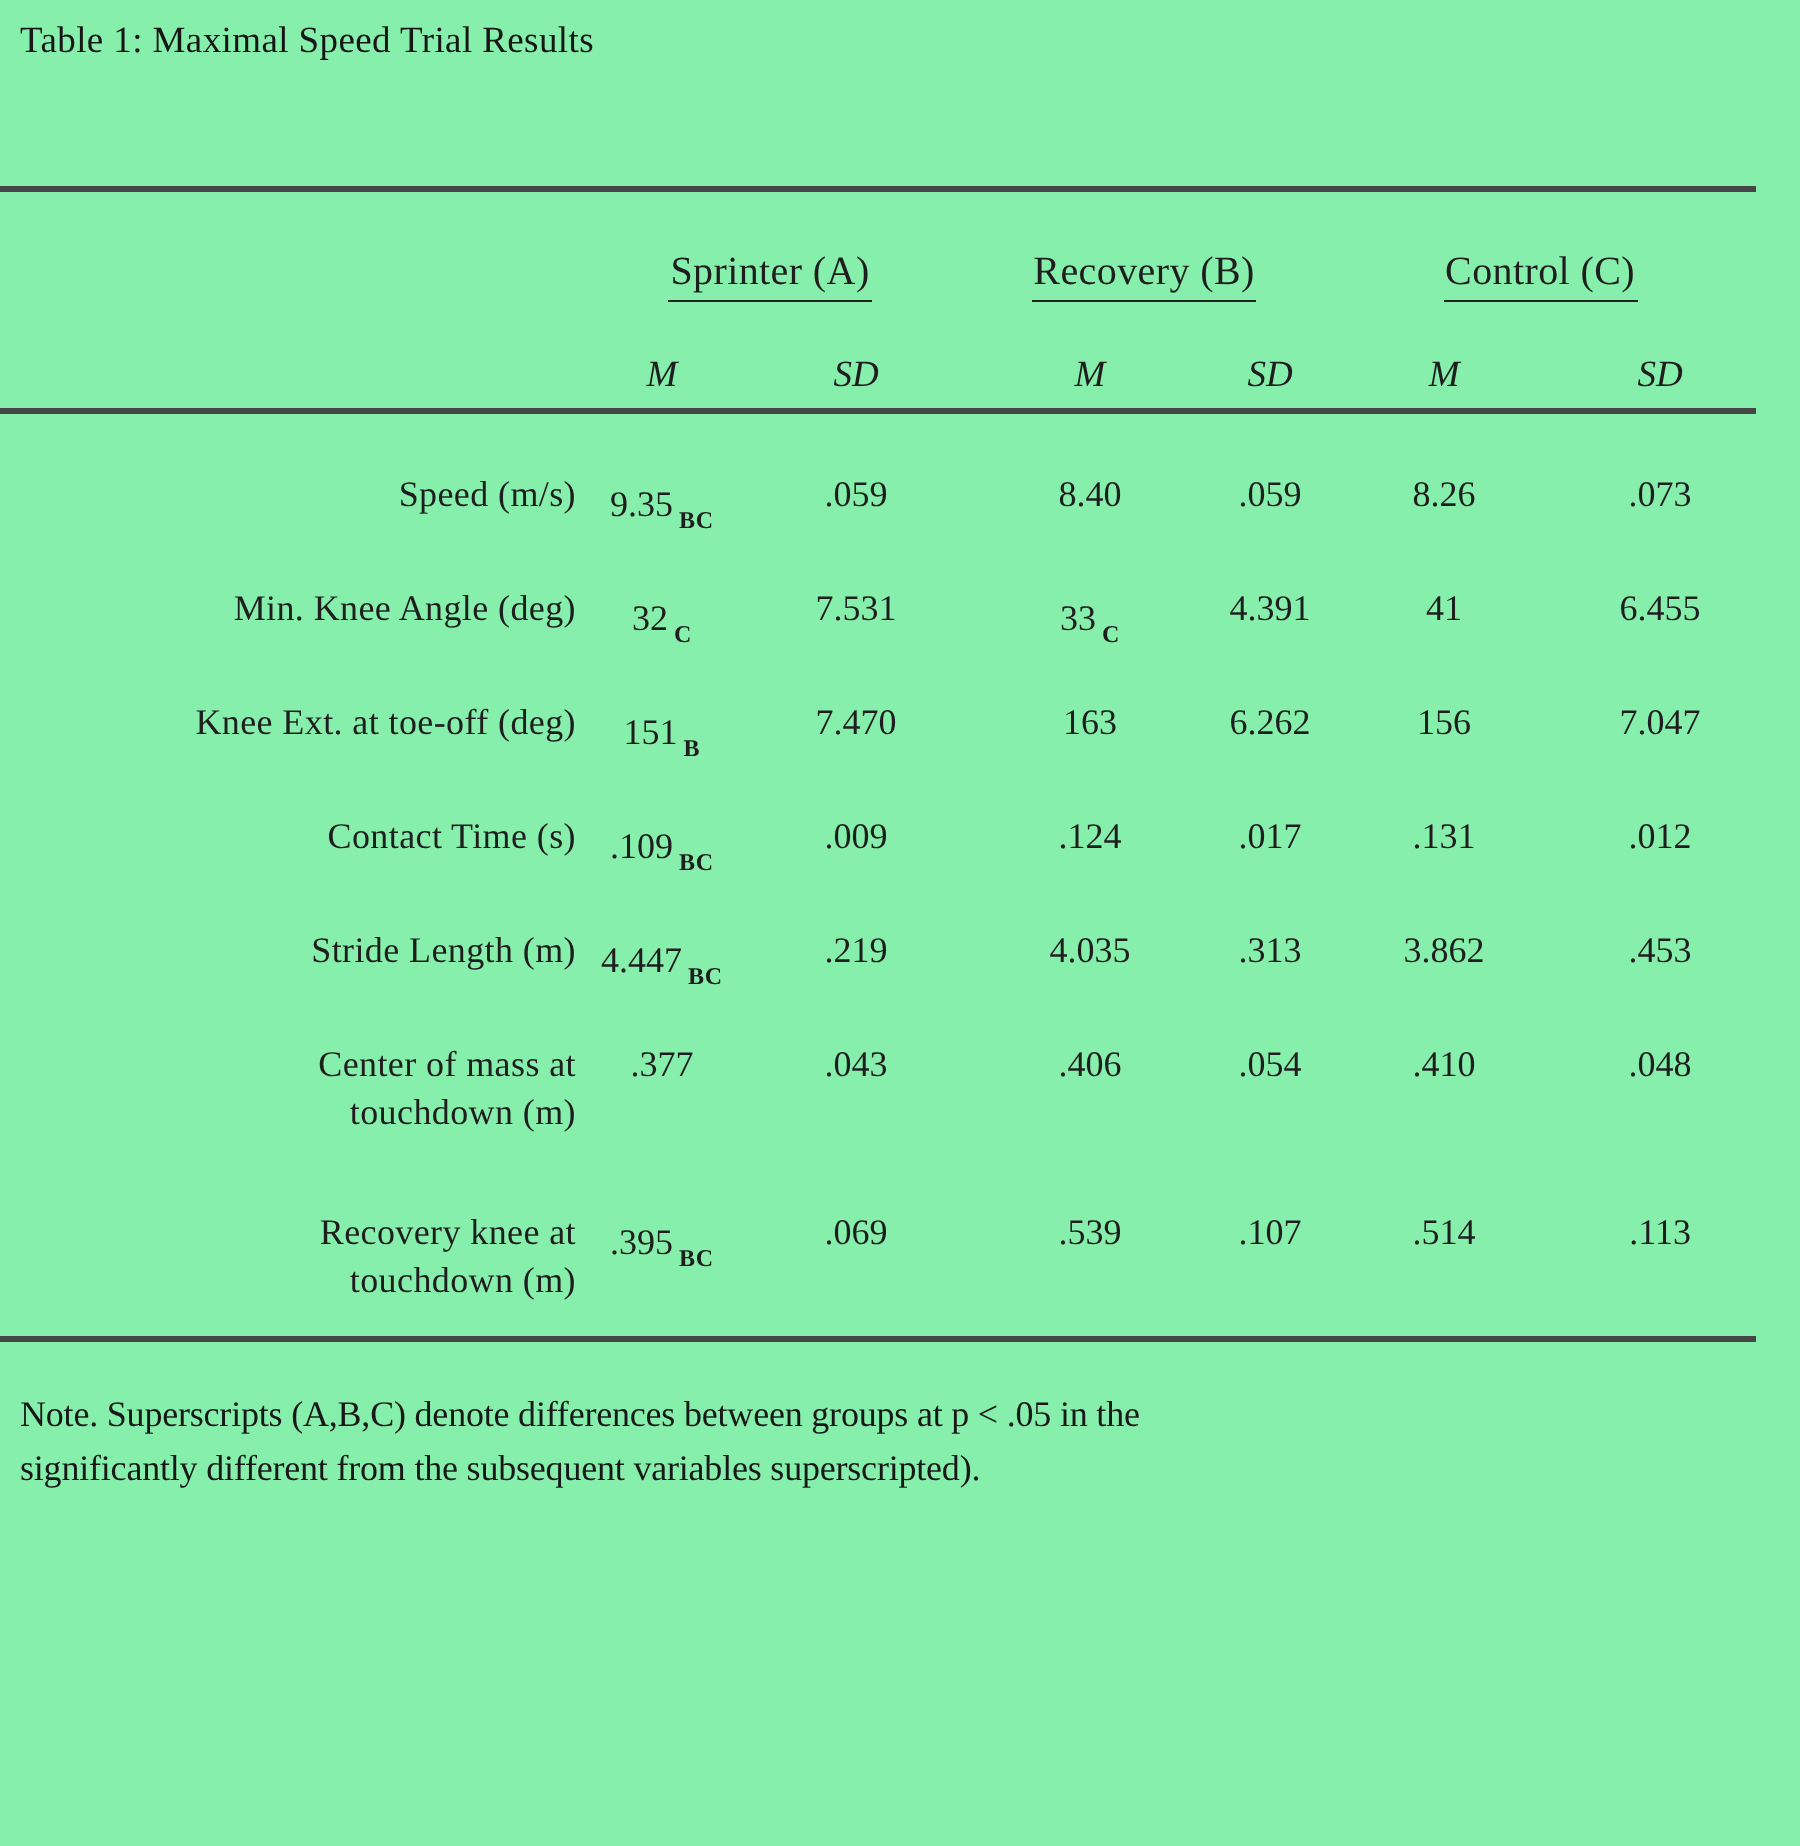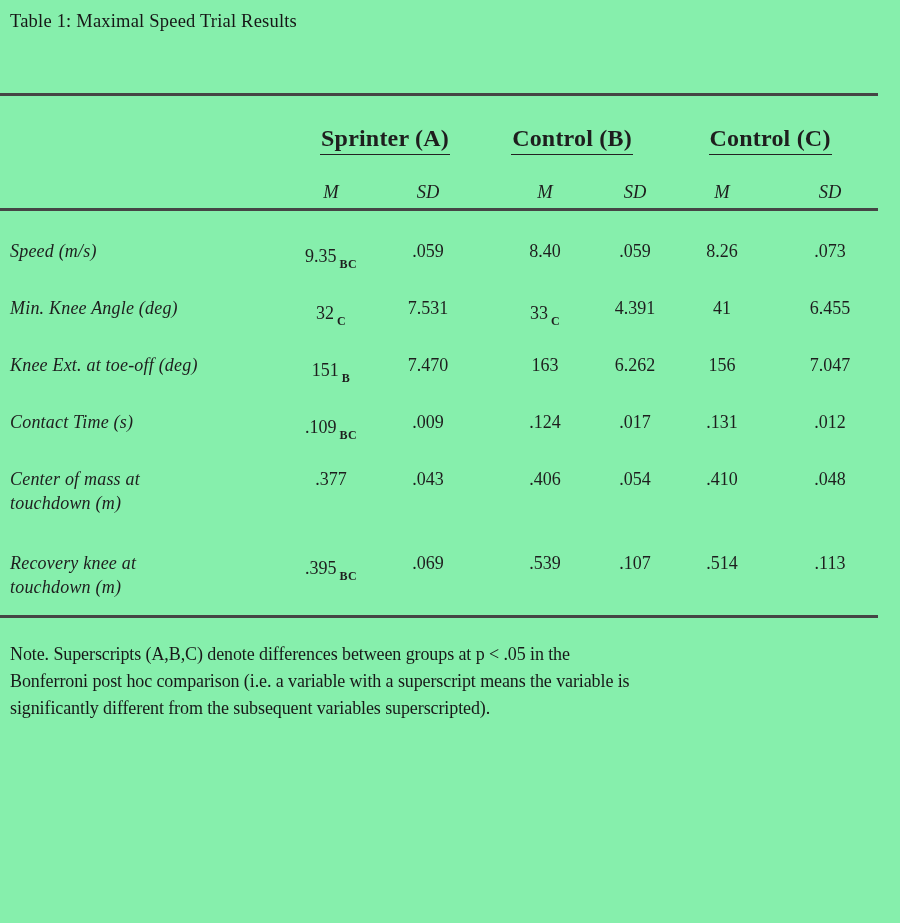--- a/index.html
+++ b/index.html
@@ -36,22 +36,22 @@
   col.c2 { width: 108px; }
   col.c3 { width: 126px; }
   col.c4 { width: 54px; }
   col.c5 { width: 120px; }
   col.c6 { width: 96px; }
 
   tr.group-row { height: 55px; }
   tr.group-row th {
     vertical-align: top;
     padding-top: 29px;
-    font-weight: bold;
-    font-size: 24px;
+    font-weight: normal;
+    font-size: 20px;
   }
   .group-label {
     display: inline-block;
     border-bottom: 1.5px solid #222222;
     padding: 0 1px 2px 1px;
     letter-spacing: 0.2px;
   }
   tr.stat-row { height: 54px; }
   tr.stat-row th {
     vertical-align: top;
@@ -68,25 +68,24 @@
   tbody tr.tall { height: 84px; }
   tbody tr.tall-last { height: 94px; }
   tbody td {
     vertical-align: top;
     padding-top: 28px;
     text-align: center;
     line-height: 24px;
     font-size: 18px;
   }
   td.row-label {
-    text-align: left;
+    text-align: right;
     padding-left: 10px;
     white-space: pre-line;
     letter-spacing: 0.2px;
-    font-style: italic;
   }
   td.val sup {
     font-size: 12px;
     font-weight: bold;
     letter-spacing: 0.4px;
     position: relative;
     top: 13px;
     vertical-align: super;
     margin-left: 3px;
   }
@@ -118,21 +117,21 @@
         <col class="c5">
         <col class="c6">
     </colgroup>
     <thead>
       <tr class="group-row">
         <th></th>
         <th colspan="2">
           <span class="group-label">Sprinter (A)</span>
         </th>
         <th colspan="2">
-          <span class="group-label">Control (B)</span>
+          <span class="group-label">Recovery (B)</span>
         </th>
         <th colspan="2">
           <span class="group-label">Control (C)</span>
         </th>
       </tr>
       <tr class="stat-row">
         <td></td>
         <th>M</th>
         <th>SD</th>
         <th>M</th>
@@ -171,20 +170,29 @@
         </tr>
         <tr class="">
           <td class="row-label">Contact Time (s)</td>
           <td class="val"><span>.109</span><sup>BC</sup></td>
           <td class="val"><span>.009</span></td>
           <td class="val"><span>.124</span></td>
           <td class="val"><span>.017</span></td>
           <td class="val"><span>.131</span></td>
           <td class="val"><span>.012</span></td>
         </tr>
+        <tr class="">
+          <td class="row-label">Stride Length (m)</td>
+          <td class="val"><span>4.447</span><sup>BC</sup></td>
+          <td class="val"><span>.219</span></td>
+          <td class="val"><span>4.035</span></td>
+          <td class="val"><span>.313</span></td>
+          <td class="val"><span>3.862</span></td>
+          <td class="val"><span>.453</span></td>
+        </tr>
         <tr class="tall">
           <td class="row-label">Center of mass at
 touchdown (m)</td>
           <td class="val"><span>.377</span></td>
           <td class="val"><span>.043</span></td>
           <td class="val"><span>.406</span></td>
           <td class="val"><span>.054</span></td>
           <td class="val"><span>.410</span></td>
           <td class="val"><span>.048</span></td>
         </tr>
@@ -196,17 +204,16 @@
           <td class="val"><span>.539</span></td>
           <td class="val"><span>.107</span></td>
           <td class="val"><span>.514</span></td>
           <td class="val"><span>.113</span></td>
         </tr>
       </tbody>
   </table>
 
   <div class="note">
     <div>Note.  Superscripts (A,B,C) denote differences between groups at p &lt; .05 in the</div>
-    <div>Bonferroni post hoc comparison (i.e. a variable with a superscript means the variable is</div>
     <div>significantly different from the subsequent variables superscripted).</div>
   </div>
 
 </div>
 
 </body></html>

